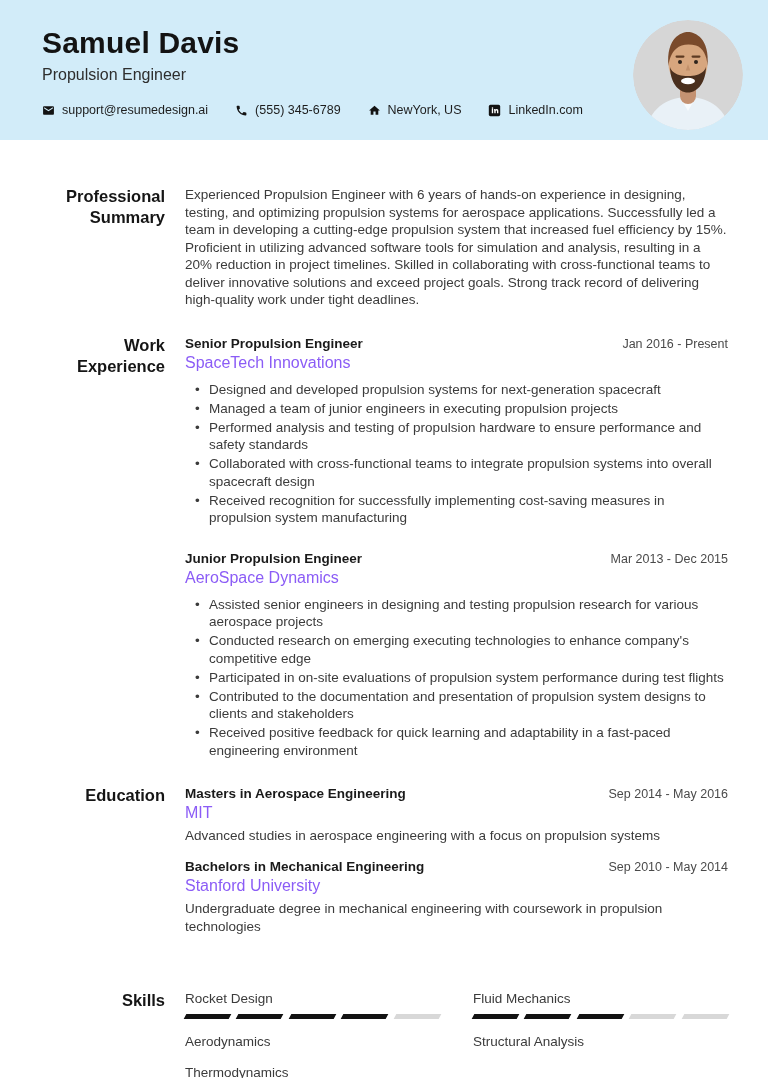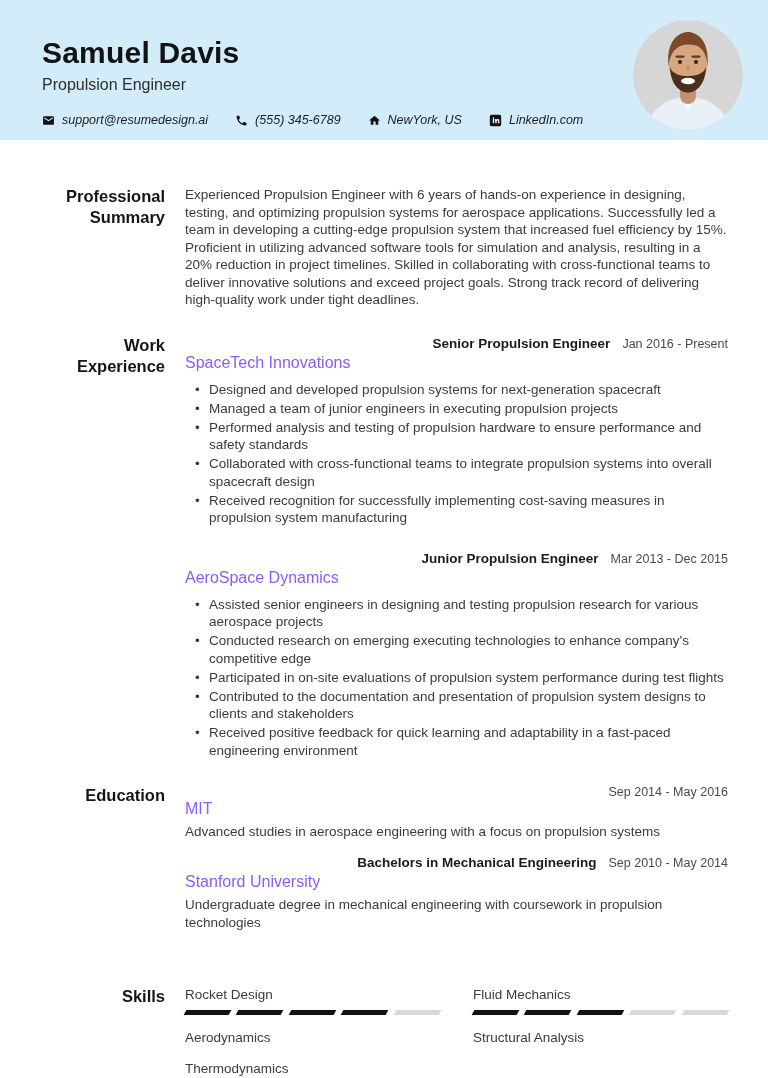--- a/index.html
+++ b/index.html
@@ -8,31 +8,31 @@
     width: 768px; height: 1078px; overflow: hidden;
     background: #ffffff;
     font-family: "Liberation Sans", sans-serif;
     color: #3b3b3b;
   }
   
   .header {
     position: relative;
     height: 140px;
     background: #d2ecf9;
-    padding: 36px 40px 0 42px;
+    padding: 26px 40px 0 42px;
   }
   .person-name {
     font-size: 30px; font-weight: 700; color: #131313; letter-spacing: .2px;
     line-height: 34px;
   }
   .person-title {
     font-size: 16px; color: #2e2e2e; margin-top: 5px; line-height: 20px;
   }
   .contact-row {
-    display: flex; align-items: center; gap: 27px; margin-top: 18px; font-style: italic;
+    display: flex; align-items: center; gap: 27px; margin-top: 18px;
   }
   .contact-item { display: inline-flex; align-items: center; gap: 7px; font-size: 12.5px; color: #1d1d1d; }
   .contact-item svg { display: block; }
   .photo-wrap {
     position: absolute; top: 20px; right: 25px;
     width: 110px; height: 110px; border-radius: 50%; overflow: hidden;
   }
   
   .main { padding: 46px 40px 0 55px; }
   .section { display: flex; align-items: flex-start; }
@@ -41,21 +41,21 @@
     text-align: right;
     font-size: 16.5px; font-weight: 700; color: #151515; line-height: 21px;
   }
   .section-content { flex: 1; margin-left: 20px; }
   
   .summary-text { font-size: 13.5px; line-height: 17.5px; color: #3b3b3b; }
   .sec-summary { margin-bottom: 26px; }
   
   .sec-work { margin-bottom: 24px; }
   .entry + .entry { margin-top: 23px; }
-  .entry-head { display: flex; justify-content: flex-end; align-items: baseline; }
+  .entry-head { display: flex; justify-content: space-between; align-items: baseline; }
   .entry-title { font-size: 13.5px; font-weight: 700; color: #1a1a1a; line-height: 18px; }
   .entry-date { font-size: 12.5px; color: #4a4a4a; white-space: nowrap; margin-left: 12px; }
   .entry-sub { font-size: 16px; color: #8b5cf6; line-height: 17px; margin-top: 1px; }
   .entry-desc { font-size: 13.5px; color: #3b3b3b; line-height: 17.5px; margin-top: 6px; }
   ul.bullets { list-style: none; margin-top: 10px; padding-left: 10px; }
   ul.bullets li {
     position: relative; padding-left: 14px;
     font-size: 13.5px; line-height: 17.5px; color: #3b3b3b; margin-bottom: 1.5px;
   }
   ul.bullets li::before {
@@ -196,20 +196,21 @@
 
       </div>
     </section>
 
     <section class="section sec-education">
       <div class="section-label">Education</div>
       <div class="section-content">
 
         <div class="edu-entry">
           <div class="entry-head">
+            <span class="entry-title">Masters in Aerospace Engineering</span>
             <span class="entry-date">Sep 2014 - May 2016</span>
           </div>
           <div class="entry-sub">MIT</div>
           <div class="entry-desc">Advanced studies in aerospace engineering with a focus on propulsion systems</div>
         </div>
 
         <div class="edu-entry">
           <div class="entry-head">
             <span class="entry-title">Bachelors in Mechanical Engineering</span>
             <span class="entry-date">Sep 2010 - May 2014</span>

